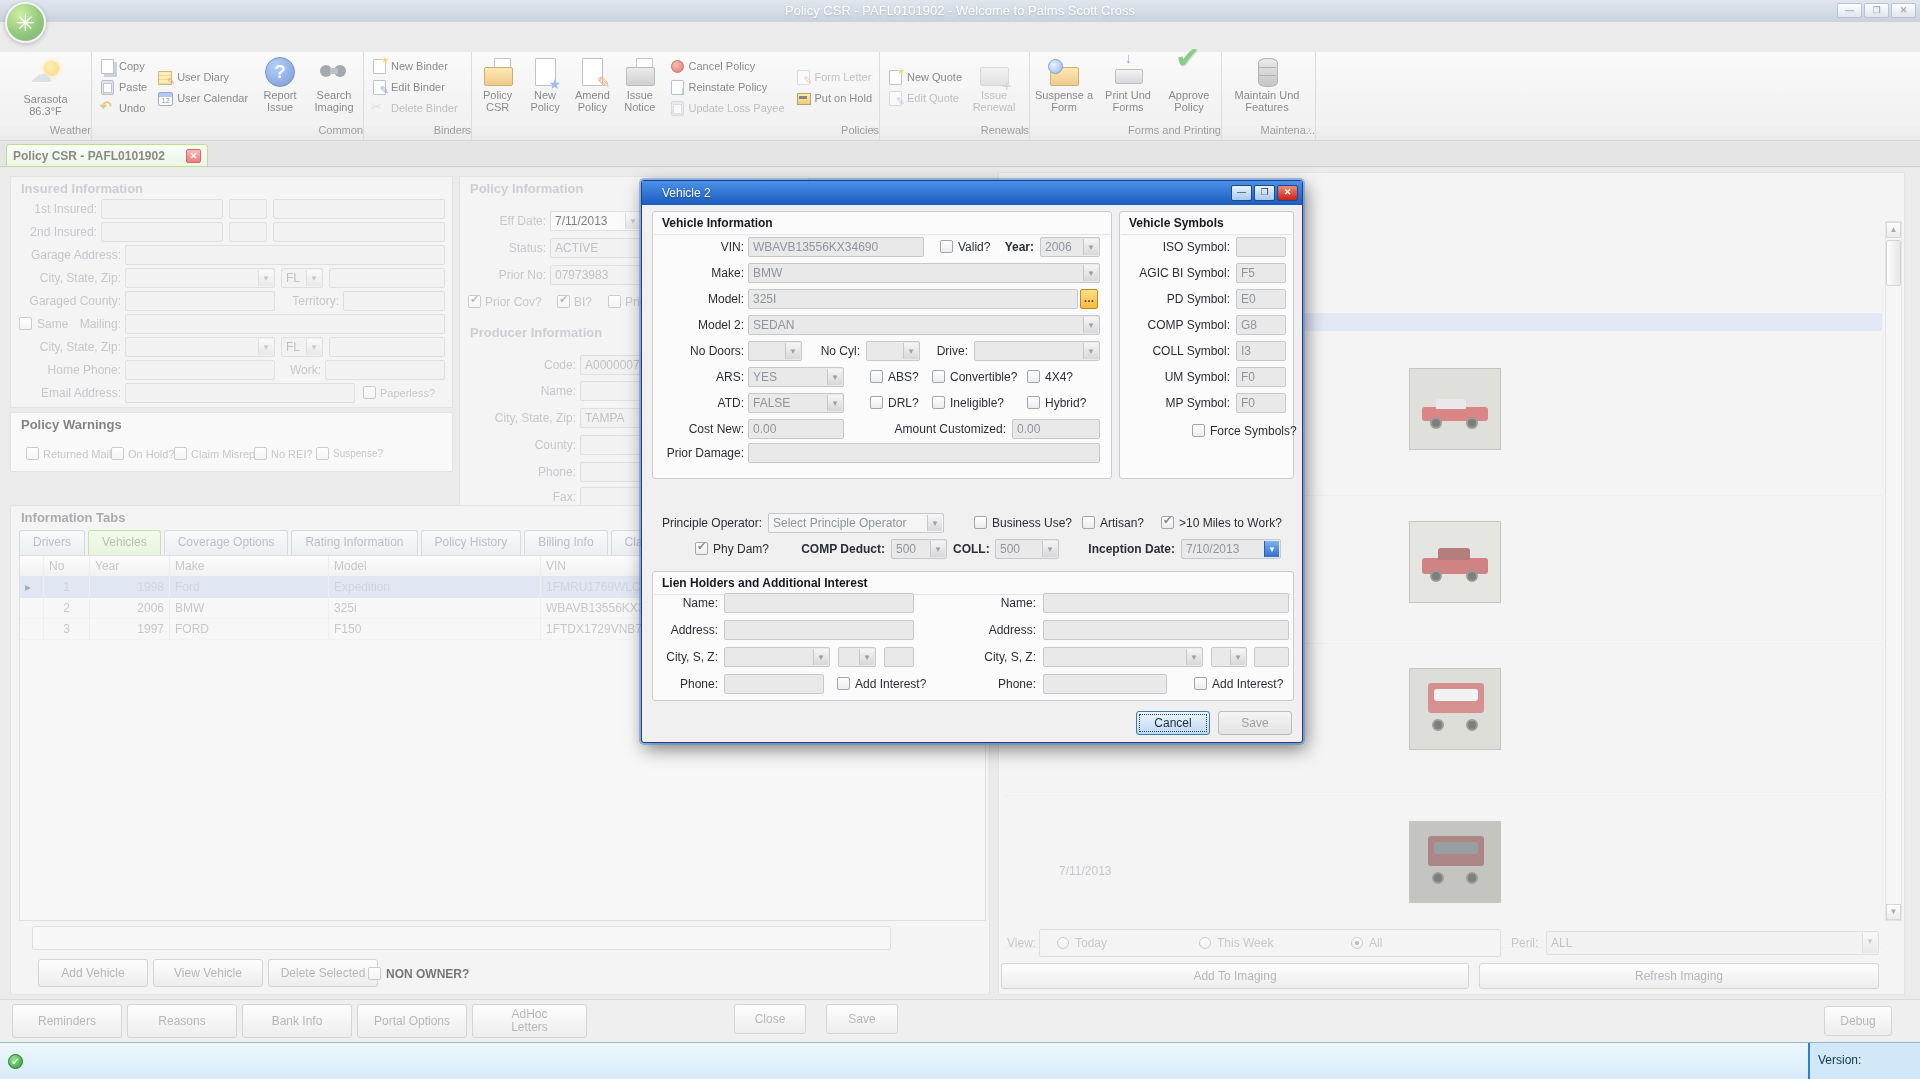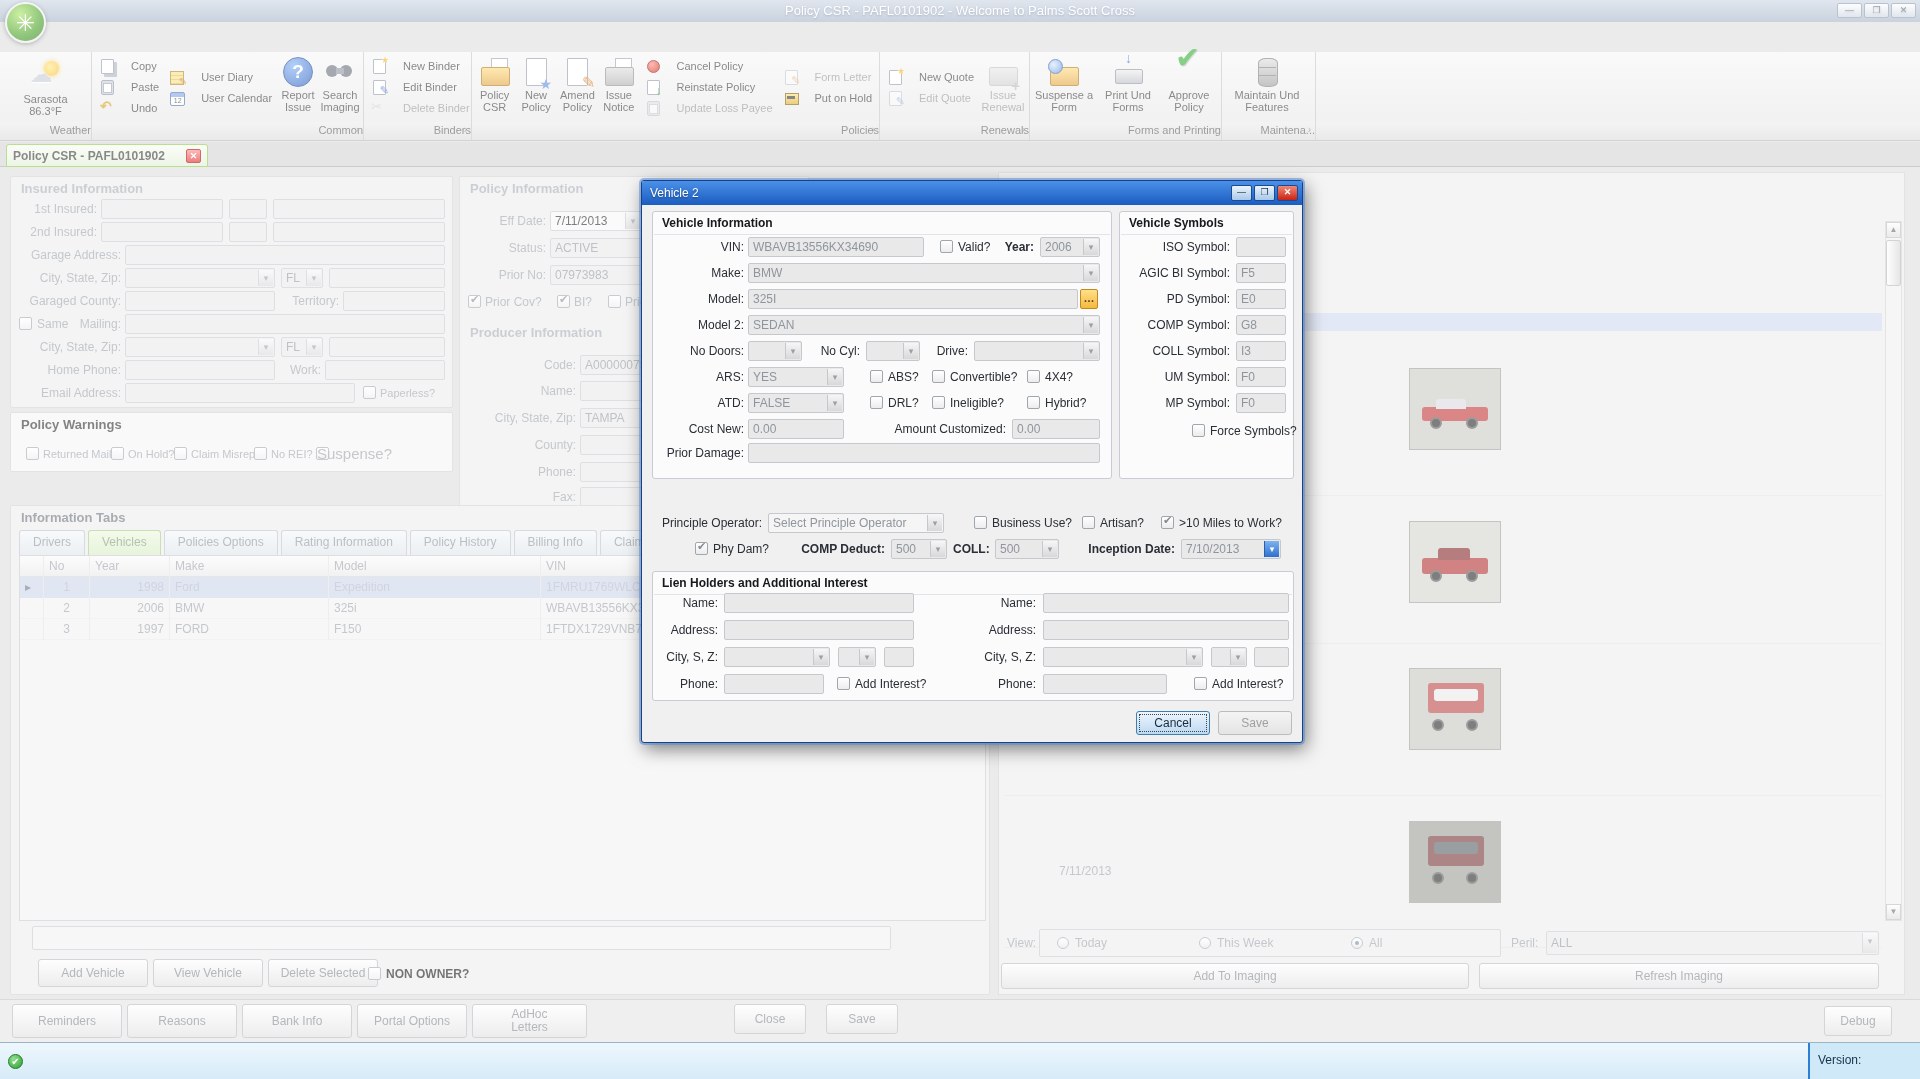--- a/index.html
+++ b/index.html
@@ -27,21 +27,21 @@
 
 
 .ribbon{position:absolute;top:52px;left:0;right:0;height:89px;display:flex;
   background:linear-gradient(#f6f6f6,#e4e4e4);border-bottom:1px solid #b4b4b4}
 .rgroup{display:flex;flex-direction:column;border-right:1px solid #c3c3c3;flex:0 0 auto}
 .rbody{flex:1;display:flex;align-items:flex-start;padding:2px 3px;gap:2px}
 .rglabel{height:18px;line-height:16px;text-align:right;font-size:11px;color:#555;
   background:linear-gradient(#ececec,#dadada);position:relative}
 .rglabel .chev{position:absolute;right:4px;top:0;color:#888;font-size:10px}
 .col{display:flex;flex-direction:column;justify-content:center;height:66px}
-.btn-sm{display:flex;align-items:center;gap:16px;height:21px;font-size:11px;color:#333;padding:0 4px;white-space:nowrap}
+.btn-sm{display:flex;align-items:center;gap:4px;height:21px;font-size:11px;color:#333;padding:0 4px;white-space:nowrap}
 .btn-lg{width:58px;height:66px;display:flex;flex-direction:column;align-items:center;
   font-size:11px;color:#333;text-align:center;line-height:12px}
 .blab{display:block}
 .dis{opacity:.5}
 
 
 .icon32{width:34px;height:32px;position:relative;display:block;margin:2px auto 1px}
 .icon16{width:16px;height:16px;position:relative;display:inline-block;flex:0 0 16px}
 .i-page::before{content:"";position:absolute;background:#fff;border:1px solid #8d96a6;border-radius:1px;z-index:1}
 .icon16.i-page::before{left:2px;top:1px;width:11px;height:13px}
@@ -158,21 +158,21 @@
 .version{position:absolute;right:0;top:0;bottom:0;width:112px;background:var(--version-bg,#cfe9f8);
   border-left:2px solid #2a7fd4;color:#16324a;font-size:12px;line-height:35px;padding-left:8px}
 
 
 .overlay{position:absolute;left:0;top:0;right:0;height:1042px;background:rgba(255,255,255,.42);z-index:40}
 .dialog{position:absolute;left:641px;top:180px;width:662px;height:563px;z-index:60;background:#f0f0f0;
   border:1px solid #16418c;border-radius:3px;
   box-shadow:0 0 0 2px rgba(90,140,210,.55),3px 6px 18px rgba(0,0,0,.5)}
 .dtitle{position:absolute;left:0;top:0;right:0;height:24px;border-radius:2px 2px 0 0;
   background:linear-gradient(var(--dialog-title-1,#4a90e8),var(--dialog-title-2,#1b5cc0));
-  color:#fff;font-size:12px;line-height:24px;padding-left:8px;text-shadow:0 1px 2px rgba(0,0,0,.4)}
+  color:#fff;font-size:12px;line-height:24px;padding-left:20px;text-shadow:0 1px 2px rgba(0,0,0,.4)}
 .dbtns{position:absolute;right:4px;top:4px;display:flex;gap:2px}
 .dbtn{width:21px;height:16px;border:1px solid #1a4a90;border-radius:2px;
   background:linear-gradient(#eaf3fd,#a9c9e9);color:#234;font-size:9px;line-height:13px;text-align:center}
 .dbtn.close{background:linear-gradient(#f08878,#cc2211);color:#fff;font-weight:bold}
 .gb{position:absolute;border:1px solid #c9ccd4;border-radius:3px;background:#fbfbfb}
 .gbt{position:absolute;left:1px;top:1px;right:1px;height:22px;border-bottom:1px solid #e2e4e9;
   font-weight:bold;color:#15181d;font-size:12px;line-height:21px;padding-left:8px;background:#fbfbfb}
 .dlb{position:absolute;text-align:right;color:#2a2e35;font-size:12px;line-height:20px;white-space:nowrap}
 .dcl{position:absolute;color:#2a2e35;font-size:12px;line-height:14px;white-space:nowrap}
 .ell{position:absolute;width:18px;height:20px;border:1px solid #c08a20;border-radius:2px;
@@ -421,21 +421,21 @@
       <div class="ph dark">Policy Warnings</div>
       <div class="cb" style="left:15px;top:34px"></div>
       <div class="llbl" style="left:32px;top:31px;font-size:11px">Returned Mail?</div>
       <div class="cb" style="left:100px;top:34px"></div>
       <div class="llbl" style="left:117px;top:31px;font-size:11px">On Hold?</div>
       <div class="cb" style="left:163px;top:34px"></div>
       <div class="llbl" style="left:180px;top:31px;font-size:11px">Claim Misrep?</div>
       <div class="cb" style="left:243px;top:34px"></div>
       <div class="llbl" style="left:260px;top:31px;font-size:11px">No REI?</div>
       <div class="cb" style="left:305px;top:34px"></div>
-      <div class="llbl" style="left:306px;top:31px;font-size:15px">Suspense?</div>
+      <div class="llbl" style="left:322px;top:31px;font-size:10px">Suspense?</div>
     </div>
 
     <div class="panel" style="left:459px;top:9px;width:350px;height:336px">
       <div class="ph">Policy Information</div>
       <div class="lbl" style="left:4px;top:34px;width:82px">Eff Date:</div>
       <div class="fld dd" style="left:90px;top:34px;width:92px;background:#f6f6f6;color:#222">7/11/2013</div>
       <div class="cb" style="left:190px;top:37px"></div>
       <div class="llbl" style="left:207px;top:34px">Annu</div>
       <div class="lbl" style="left:4px;top:61px;width:82px">Status:</div>
       <div class="fld" style="left:90px;top:61px;width:200px">ACTIVE</div>
@@ -460,21 +460,21 @@
       <div class="fld" style="left:120px;top:258px;width:160px"></div>
       <div class="lbl" style="left:4px;top:285px;width:112px">Phone:</div>
       <div class="fld" style="left:120px;top:285px;width:160px"></div>
       <div class="lbl" style="left:4px;top:310px;width:112px">Fax:</div>
       <div class="fld" style="left:120px;top:310px;width:160px"></div>
     </div>
 
     <div class="panel" style="left:10px;top:338px;width:980px;height:490px">
       <div class="ph" style="color:#6a7078">Information Tabs</div>
       <div style="position:absolute;left:8px;top:24px;white-space:nowrap">
-        <span class="stab">Drivers</span><span class="stab act">Vehicles</span><span class="stab">Policies Options</span><span class="stab">Rating Information</span><span class="stab">Policy History</span><span class="stab">Billing Info</span><span class="stab">Claims History</span>
+        <span class="stab">Drivers</span><span class="stab act">Vehicles</span><span class="stab">Coverage Options</span><span class="stab">Rating Information</span><span class="stab">Policy History</span><span class="stab">Billing Info</span><span class="stab">Claims History</span>
       </div>
       <div class="grid" style="left:8px;top:49px;width:967px;height:366px">
         <div class="grow ghead" style="top:0">
           <div class="gcell" style="left:0;width:24px"></div>
           <div class="gcell" style="left:24px;width:46px">No</div>
           <div class="gcell" style="left:70px;width:80px">Year</div>
           <div class="gcell" style="left:150px;width:159px">Make</div>
           <div class="gcell" style="left:309px;width:212px">Model</div>
           <div class="gcell" style="left:521px;width:446px;border-right:none">VIN</div>
         </div>

